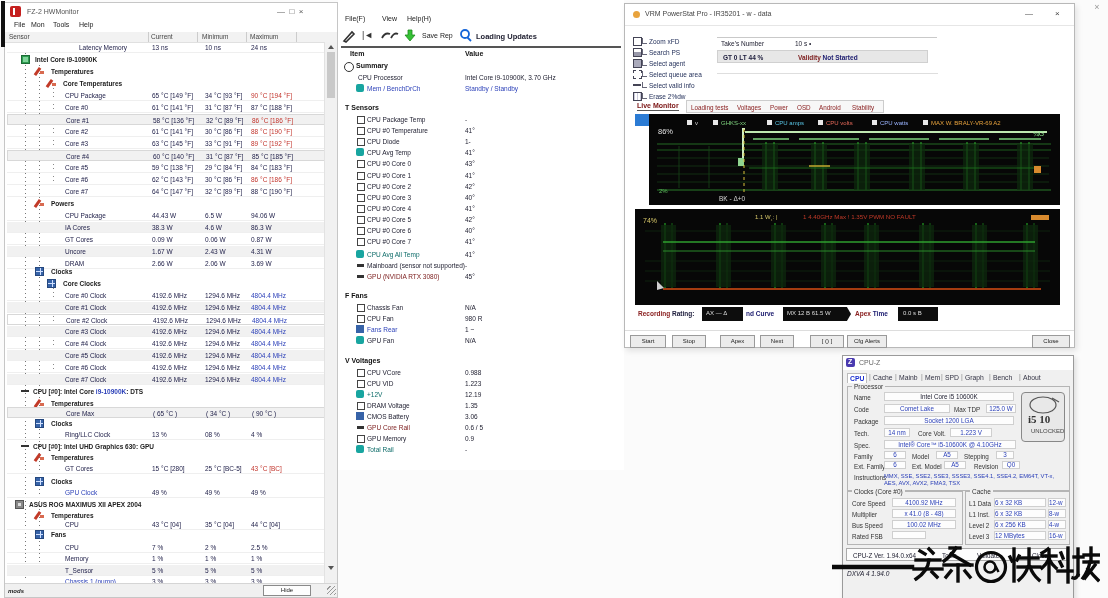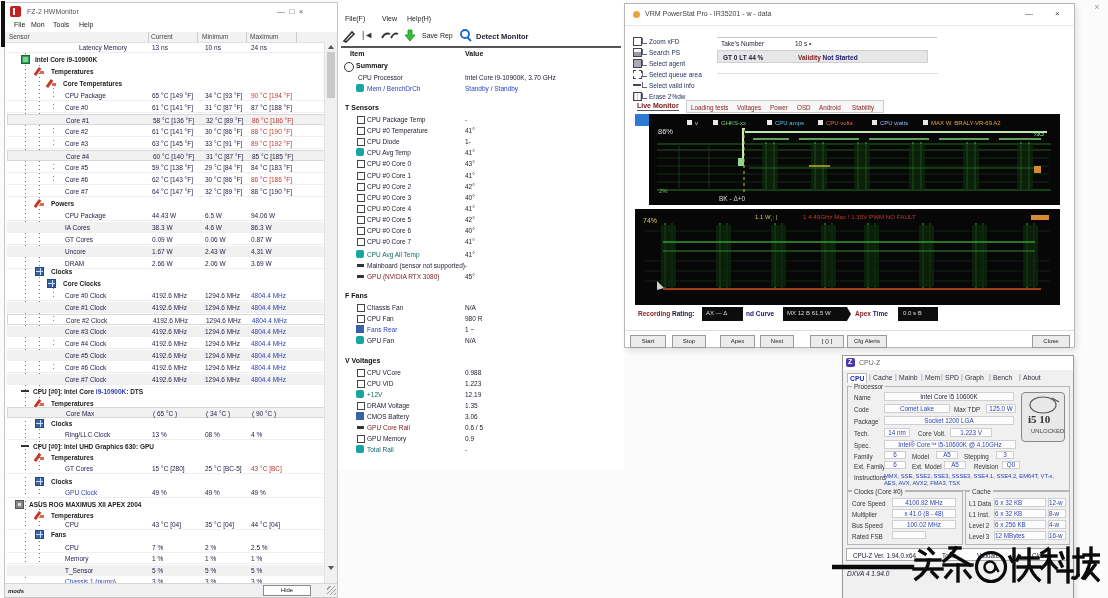--- a/index.html
+++ b/index.html
@@ -360,21 +360,21 @@
           <path d="M11 8 Q14 2 18 4" fill="none" stroke="#333" stroke-width="1.8"></path>
         </svg>
         <svg class="abs" style="left:66px;top:2px;" width="12" height="14" viewBox="0 0 12 14">
           <path d="M4 1 L8 1 L8 6 L11 6 L6 12 L1 6 L4 6 Z" fill="#35c135" stroke="#1d8a1d" stroke-width="0.8"></path>
         </svg>
         <span class="abs t7" style="left:84px;top:5px;color:#222;">Save Rep</span>
         <svg class="abs" style="left:120px;top:1px;" width="15" height="15" viewBox="0 0 15 15">
           <circle cx="7" cy="6" r="4" fill="none" stroke="#1565d8" stroke-width="1.8"></circle>
           <line x1="9.5" y1="9.5" x2="13" y2="13" stroke="#1565d8" stroke-width="1.8"></line>
         </svg>
-        <span class="abs" style="left:138px;top:5px;font-size:7.5px;font-weight:bold;color:#223;">Detect Monitor</span>
+        <span class="abs" style="left:138px;top:5px;font-size:7.5px;font-weight:bold;color:#223;">Loading Updates</span>
       </div>
 <div class="abs" style="left:3px;top:46px;width:280px;height:1.5px;background:#555;"></div>
 <div class="abs" style="left:12px;top:50px;font-size:7px;font-weight:bold;color:#111;">Item</div>
 <div class="abs" style="left:127px;top:50px;font-size:7px;font-weight:bold;color:#111;">Value</div>
 <div class="abs" style="left:0;top:62px;width:280px;height:10px;">
         <div class="abs" style="left:6px;top:0px;width:8px;height:8px;border:1.2px solid #333;border-radius:50%;"></div>
         <span class="abs" style="left:18px;top:0;font-size:7px;font-weight:bold;color:#111;">Summary</span>
       </div>
 <div class="abs" style="left:0;top:73px;width:286px;height:10px;">
         <span class="abs" style="left:20px;top:1px;font-size:6.5px;color:#223;">CPU Processor</span>

